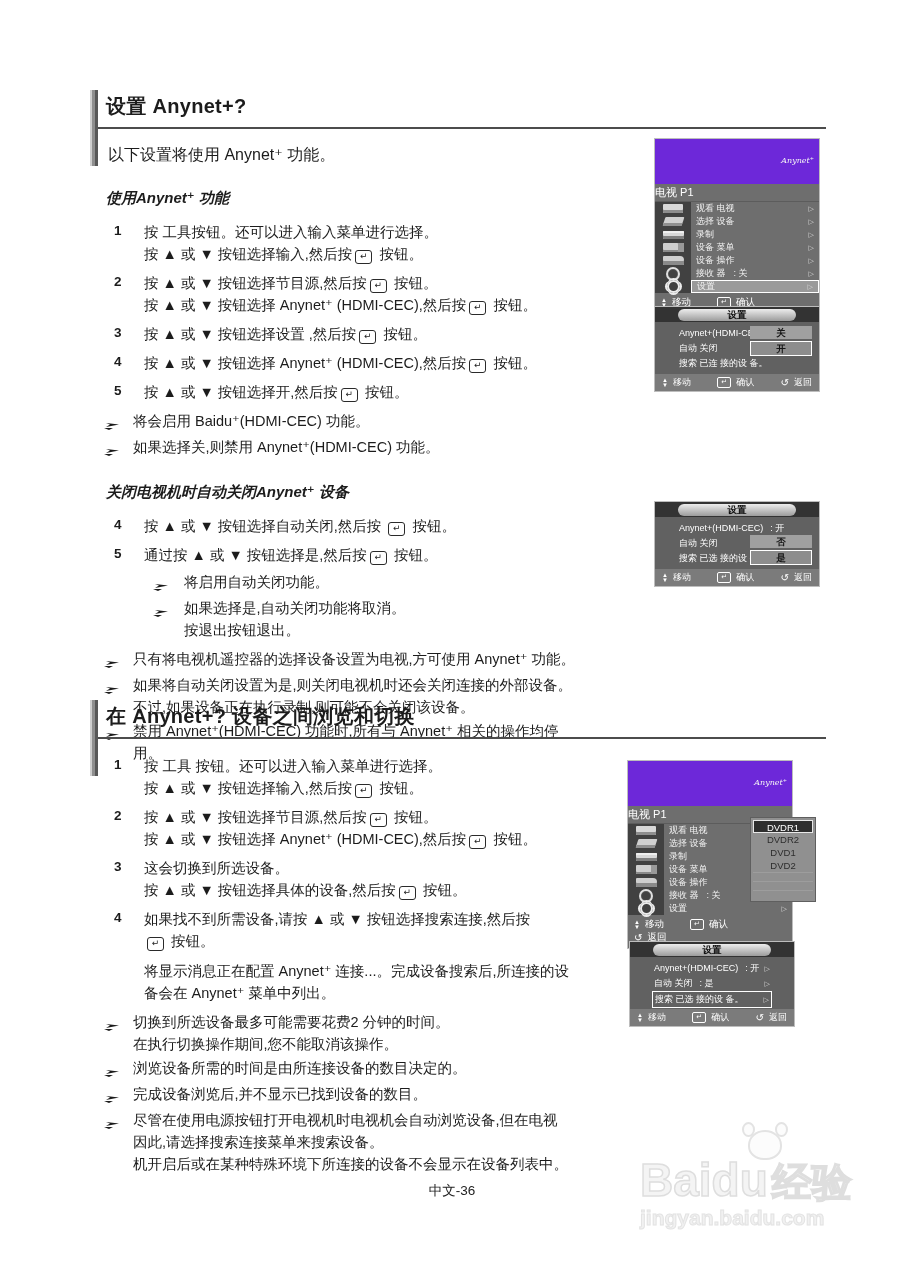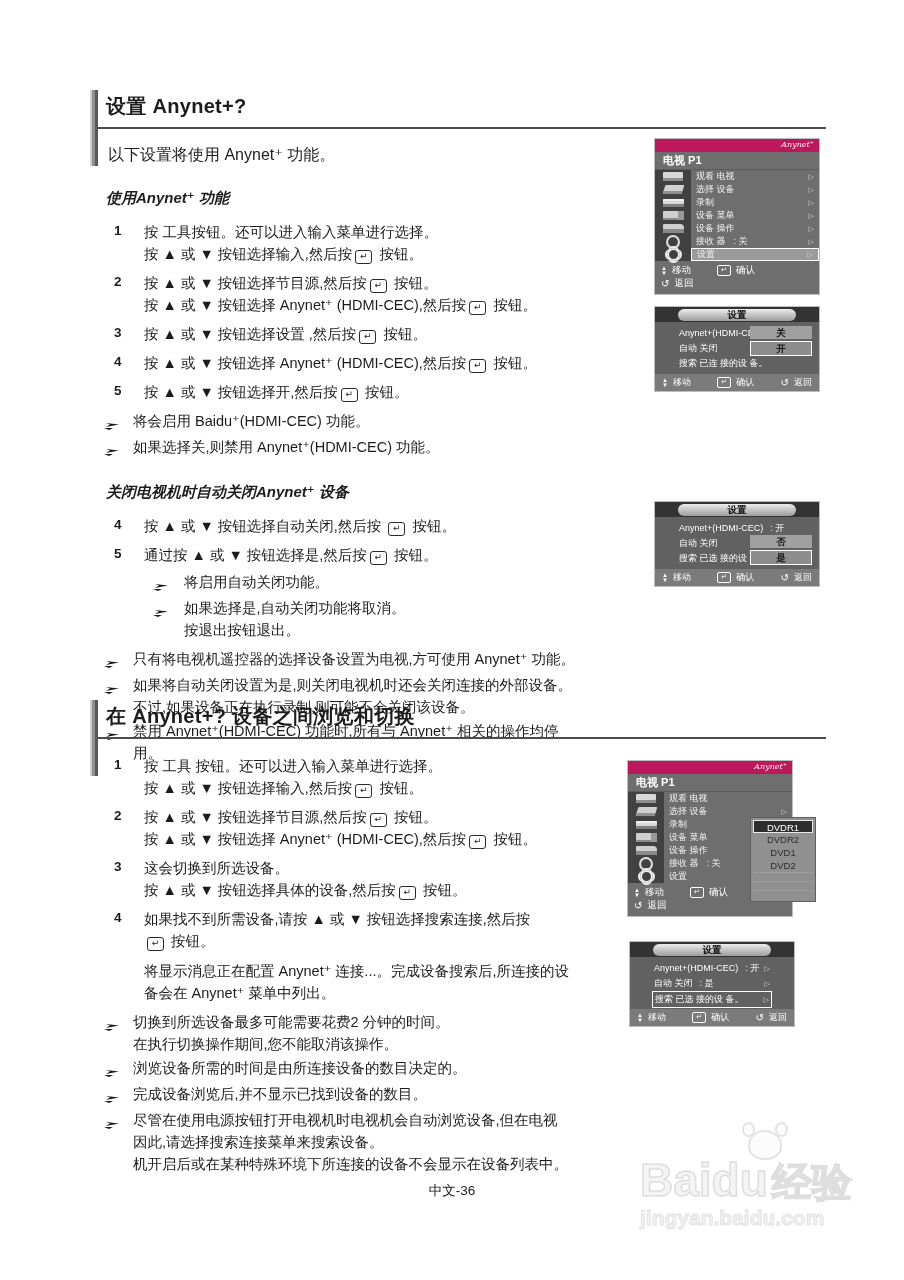--- a/index.html
+++ b/index.html
@@ -28,24 +28,24 @@
   .subnotes{margin-left:62px;margin-top:5px;margin-bottom:2px;}
   .subnotes .nmark{width:32px;}
 
   
   .enterkey{display:inline-block;min-width:13px;height:12px;border:1.4px solid #2a2a2a;
             border-radius:3px;font-size:9px;line-height:11px;text-align:center;
             margin:0 3px;vertical-align:0px;padding:0 1px;}
 
   
   .tvmenu{position:absolute;width:164px;box-shadow:0 0 0 1px #bdbdbd;}
-  .brandstrip{height:11px;background:#be185d;color:#f5f5f5;text-align:right;
-              font-family:"DejaVu Serif",serif;font-style:italic;font-size:8px;line-height:10px;padding:1px 5px;}
-  .tvtitle{height:17px;background:var(--menu-body);color:#fff;font-weight:bold;
-           font-size:11px;line-height:17px;padding-left:8px;border-bottom:1px solid #5c5c5c;}
+  .brandstrip{height:11px;background:#6d28d9;color:#f5f5f5;text-align:right;
+              font-family:"DejaVu Serif",serif;font-style:italic;font-size:8px;line-height:10px;padding:17px 5px;}
+  .tvtitle{height:17px;background:var(--menu-body);color:#fff;font-weight:normal;
+           font-size:11px;line-height:17px;border-bottom:1px solid #5c5c5c;}
   .tvrows{background:var(--menu-body);}
   .tvrow{display:flex;height:13px;}
   .tvic{width:36px;flex:none;background:var(--menu-dark);display:flex;align-items:center;justify-content:center;}
   .tvmain{flex:1;display:flex;align-items:center;padding:0 5px;color:#f1f1f1;font-size:9px;box-sizing:border-box;}
   .tvmain.sel{background:var(--menu-highlight);border:1px solid #fff;}
   .tvlabel{white-space:nowrap;}
   .tvvalue{margin-left:8px;white-space:nowrap;}
   .tvarrow{margin-left:auto;color:#d8d8d8;font-size:7px;}
   .tvfooter{background:var(--menu-body);padding:3px 0 4px 6px;}
   .tvf-line{display:flex;align-items:center;height:13px;color:#fff;font-size:9.5px;}

